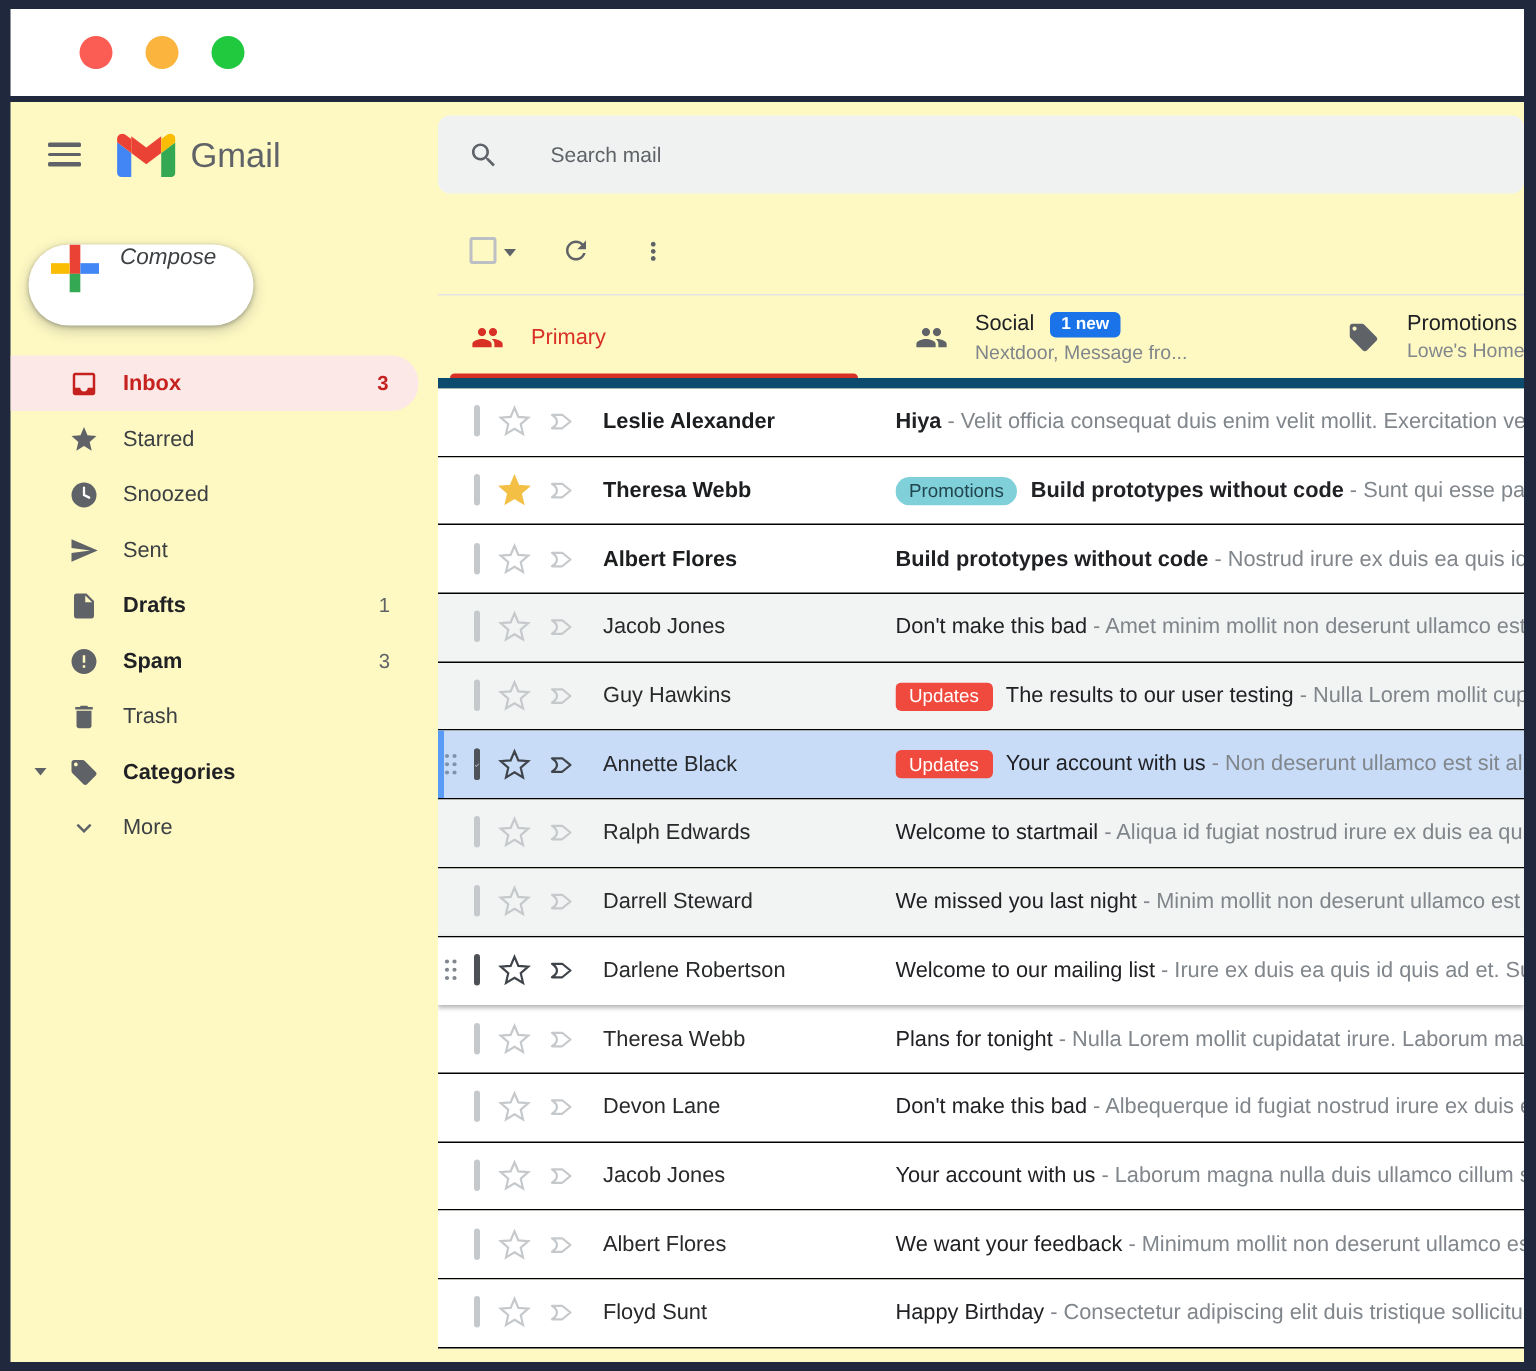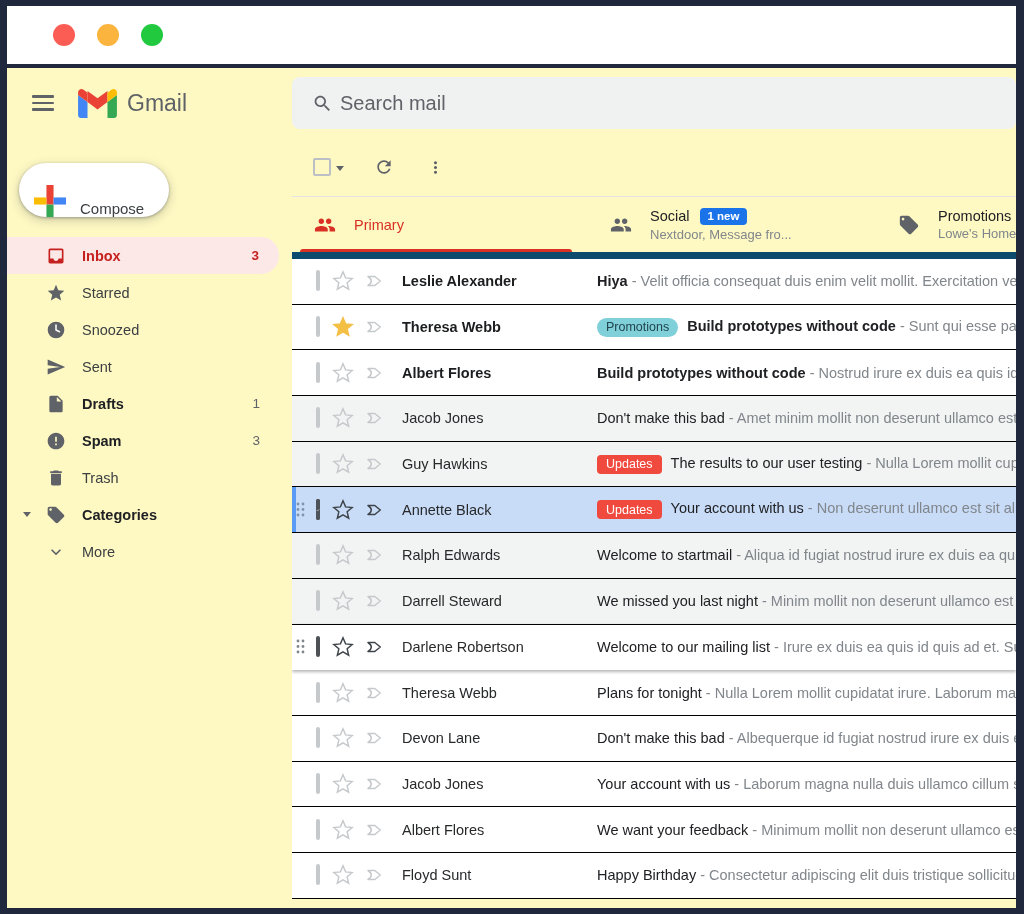--- a/index.html
+++ b/index.html
@@ -15,29 +15,29 @@
 
   
   .app-header { height:70px; flex:none; display:flex; align-items:center; }
   .header-left { width:285px; flex:none; display:flex; align-items:center; }
   .hamburger { margin-left:25px; width:22px; display:flex; flex-direction:column; gap:4px; cursor:pointer; }
   .hamburger span { height:2.5px; background:#5f6368; border-radius:1px; }
   .gmail-logo { margin-left:24px; display:flex; }
   .gmail-word { margin-left:10px; font-size:23px; color:#5f6368; }
   .search-bar { flex:1; min-width:0; height:52px; background:#f0f2f2; border-radius:8px; display:flex; align-items:center; cursor:text; }
   .search-icon { margin-left:20px; display:flex; }
-  .search-text { margin-left:7px; font-size:20px; color:#5f6368; white-space:nowrap; }
+  .search-text { margin-left:34px; font-size:14px; color:#5f6368; white-space:nowrap; }
 
   .app-body { flex:1; min-height:0; display:flex; }
 
   
   .sidebar { width:285px; flex:none; padding-top:25px; }
   .compose { margin-left:12px; width:150px; height:54px; border-radius:27px; background:#fff;
              box-shadow:0 1px 3px rgba(60,64,67,.4),0 3px 8px 2px rgba(60,64,67,.18);
-             display:flex; align-items:flex-end; cursor:pointer; }
+             display:flex; align-items:flex-start; cursor:pointer;font-style:italic; }
   .compose svg { margin-left:15px; }
   .compose-label { margin-left:14px; font-size:15px; color:#3c4043; font-weight:500; }
   .sb-list { margin-top:20px; }
   .sb-item { height:37px; display:flex; align-items:center; position:relative; padding-left:38px; cursor:pointer; font-size:14.5px; color:#3c4043; }
   .sb-item.bold .sb-label { font-weight:700; color:#202124; }
   .sb-item.active { background:#fce8e6; border-radius:0 18px 18px 0; margin-right:13px; }
   .sb-item.active .sb-label { color:#c5221f; font-weight:700; }
   .sb-icon { width:22px; height:22px; flex:none; display:flex; align-items:center; justify-content:center; }
   .sb-icon svg { width:20px; height:20px; fill:#5f6368; }
   .sb-item.active .sb-icon svg { fill:#c5221f; }

